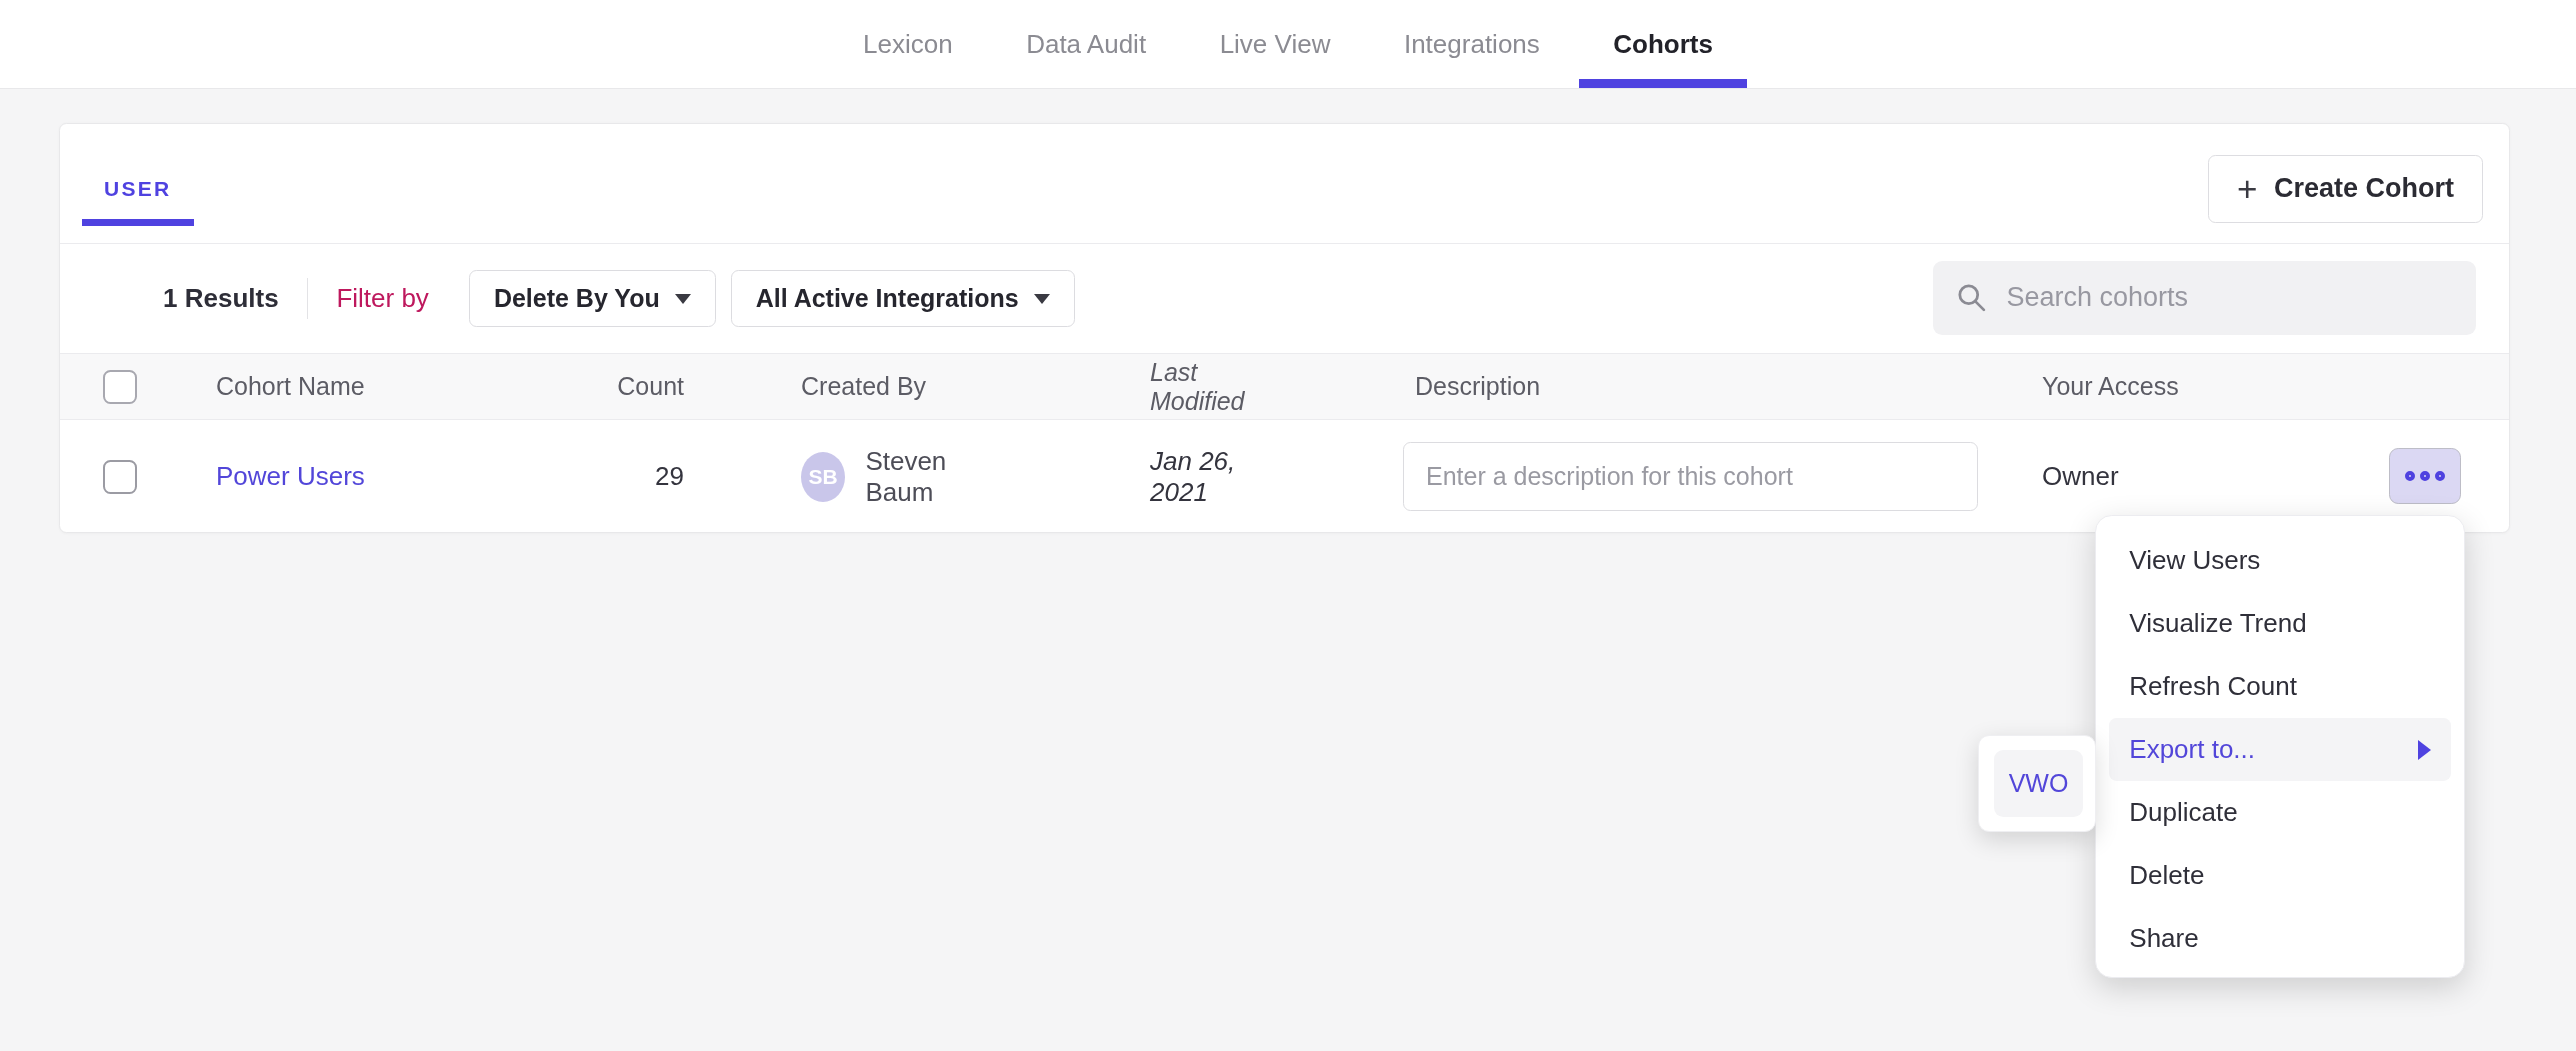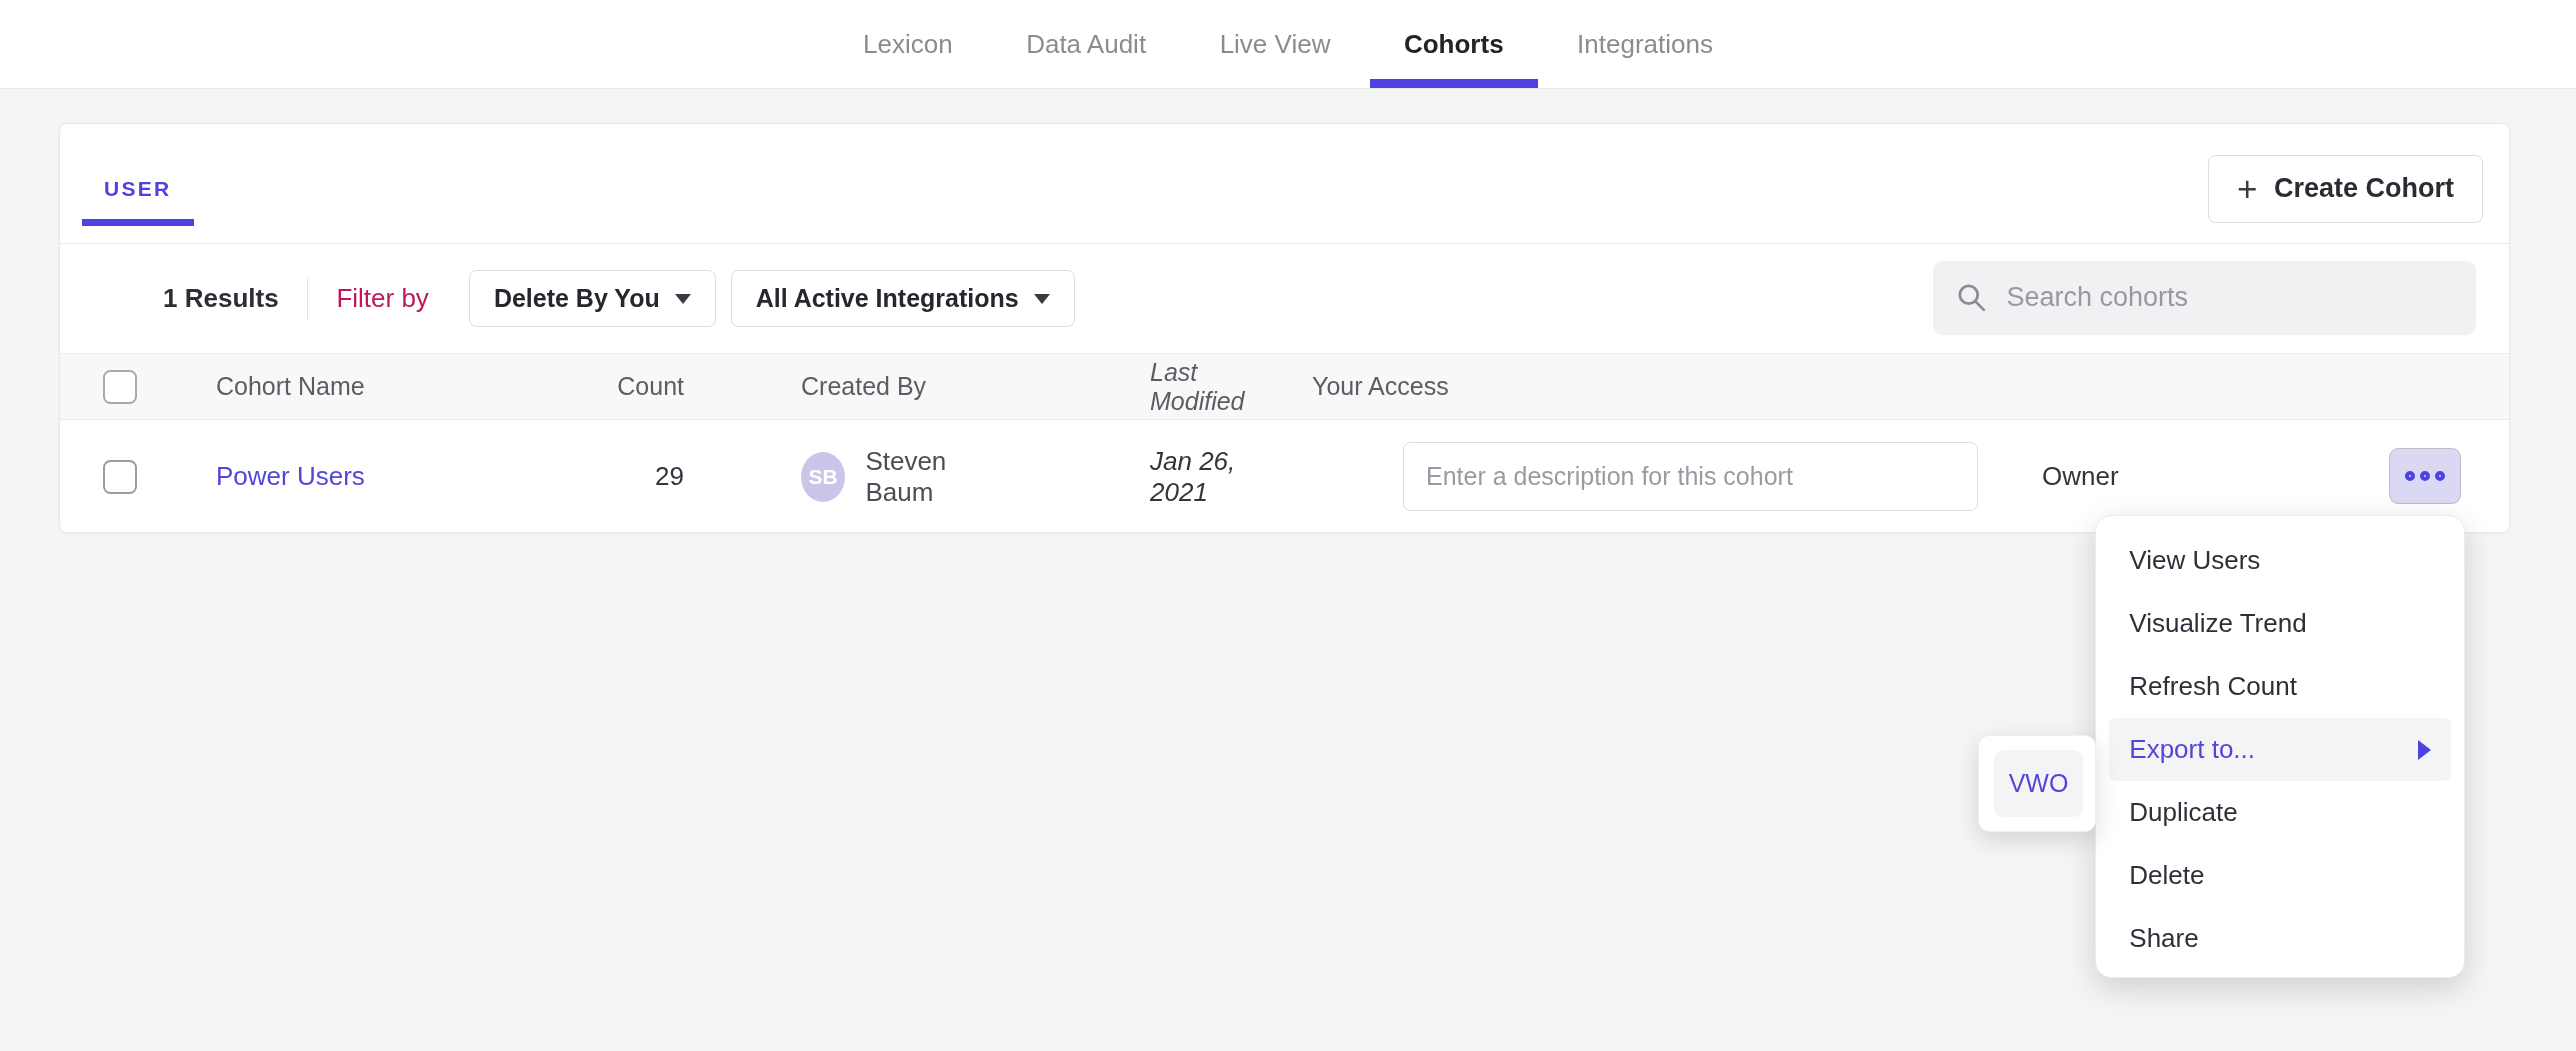--- a/index.html
+++ b/index.html
@@ -155,22 +155,22 @@
     font-size:25px; color:var(--link,#5246d9); cursor:pointer;
   }
 </style>
 </head>
 <body>
 
 <div class="topnav">
   <div class="tab">Lexicon</div>
   <div class="tab">Data Audit</div>
   <div class="tab">Live View</div>
+  <div class="tab">Integrations</div>
   <div class="tab active">Cohorts</div>
-  <div class="tab">Integrations</div>
 </div>
 
 <div class="card">
 
   <div class="user-bar">
     <div class="user-tab">USER</div>
     <button class="create-btn">
       <span class="plus">+</span>
       <span>Create Cohort</span>
     </button>
@@ -204,20 +204,21 @@
     <div class="cell-name">Cohort Name</div>
     <div class="cell-count">Count</div>
     <div class="cell-created">Created By</div>
     <div class="cell-modified">
       <span>Last Modified</span>
       <svg class="sort-icon" width="18.5" height="31" viewBox="0 0 20 34">
         <polyline points="3,11 10,4 17,11" fill="none" stroke="#5c5c65" stroke-width="2.6" stroke-linecap="round" stroke-linejoin="round"></polyline>
         <polyline points="3,23 10,30 17,23" fill="none" stroke="#5c5c65" stroke-width="2.6" stroke-linecap="round" stroke-linejoin="round"></polyline>
       </svg>
     </div>
+    <div class="cell-desc">Description</div>
     <div class="cell-access">Your Access</div>
   </div>
 
   <div class="trow">
     <div class="cell-check">
       <div class="checkbox"></div>
     </div>
     <div class="cell-name">
       <a class="name-link">Power Users</a>
     </div>

